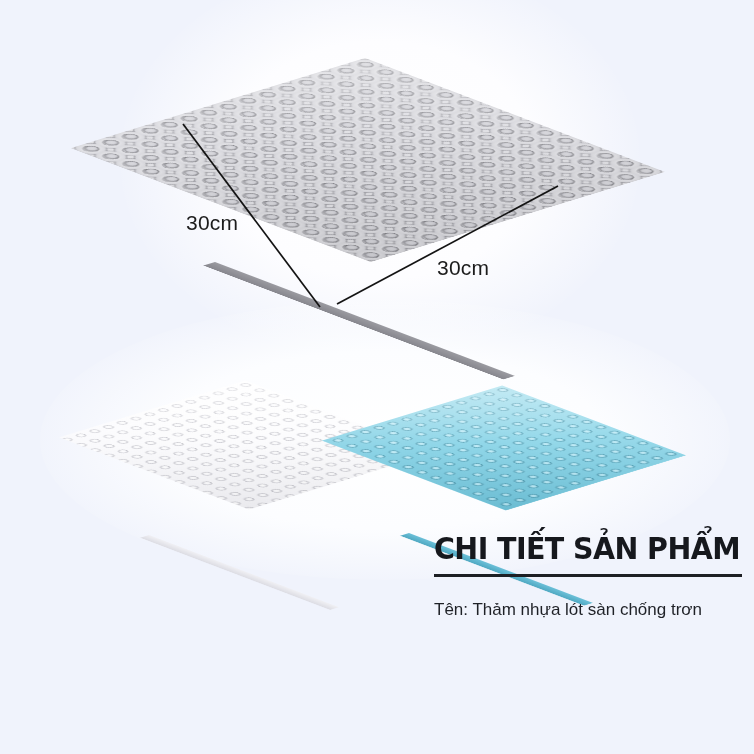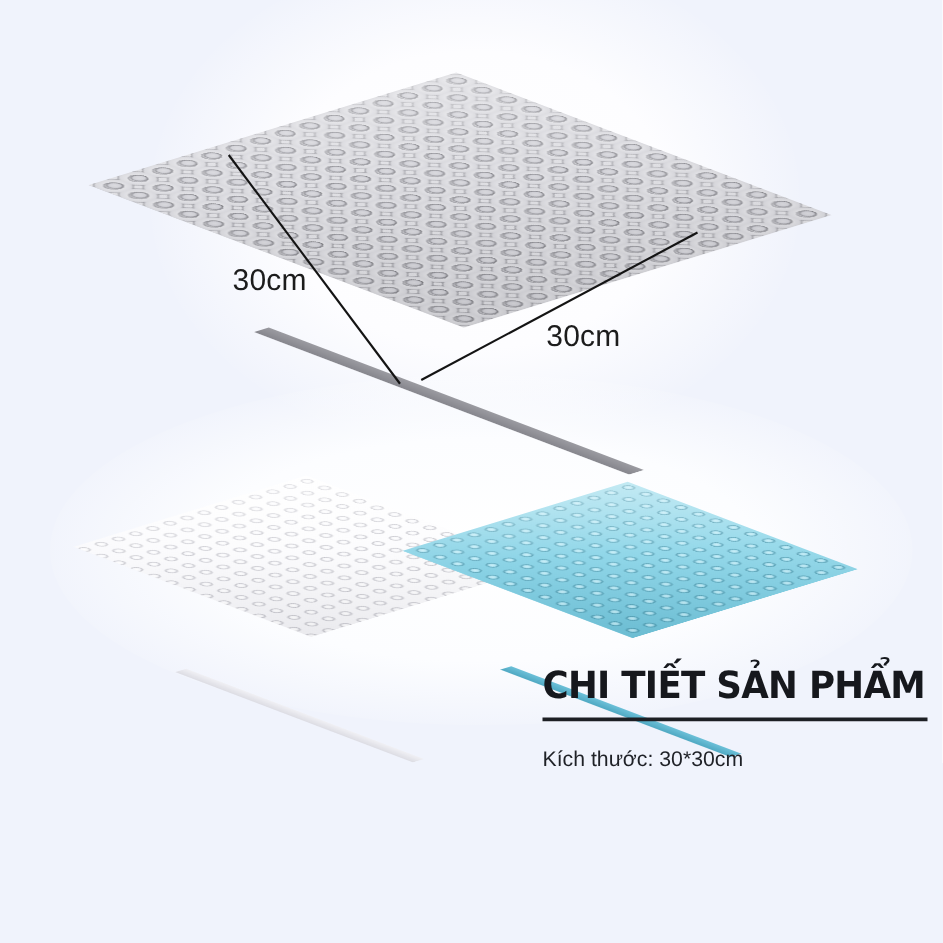--- a/index.html
+++ b/index.html
@@ -168,21 +168,21 @@
   
   #dim-layer {
     position: absolute;
     left: 0; top: 0;
     width: 754px; height: 754px;
     pointer-events: none;
   }
   .dim-label {
     position: absolute;
     color: #1c1c1c;
-    font-size: 24px;
+    font-size: 21px;
     letter-spacing: 0.2px;
     white-space: nowrap;
   }
   #dim-left-label  { left: 186px; top: 211px; }
   #dim-right-label { left: 437px; top: 256px; }
 
   
   #detail {
     position: absolute;
     left: 434px;
@@ -256,16 +256,16 @@
   <svg id="dim-layer" viewBox="0 0 754 754">
     <line x1="183" y1="124" x2="320" y2="307" stroke="#141414" stroke-width="1.7"></line>
     <line x1="337" y1="304" x2="558" y2="186" stroke="#141414" stroke-width="1.7"></line>
   </svg>
   <div class="dim-label" id="dim-left-label">30cm</div>
   <div class="dim-label" id="dim-right-label">30cm</div>
 
   <div id="detail">
     <div id="detail-title">CHI TIẾT SẢN PHẨM</div>
     <div id="detail-rule"></div>
-    <div class="spec-line" id="spec-2">Kích thước: 30*30cm</div>
+    <div class="spec-line" id="spec-0">Tên: Thảm nhựa lót sàn chống trơn</div>
   </div>
 
 </div>
 
 </body></html>

